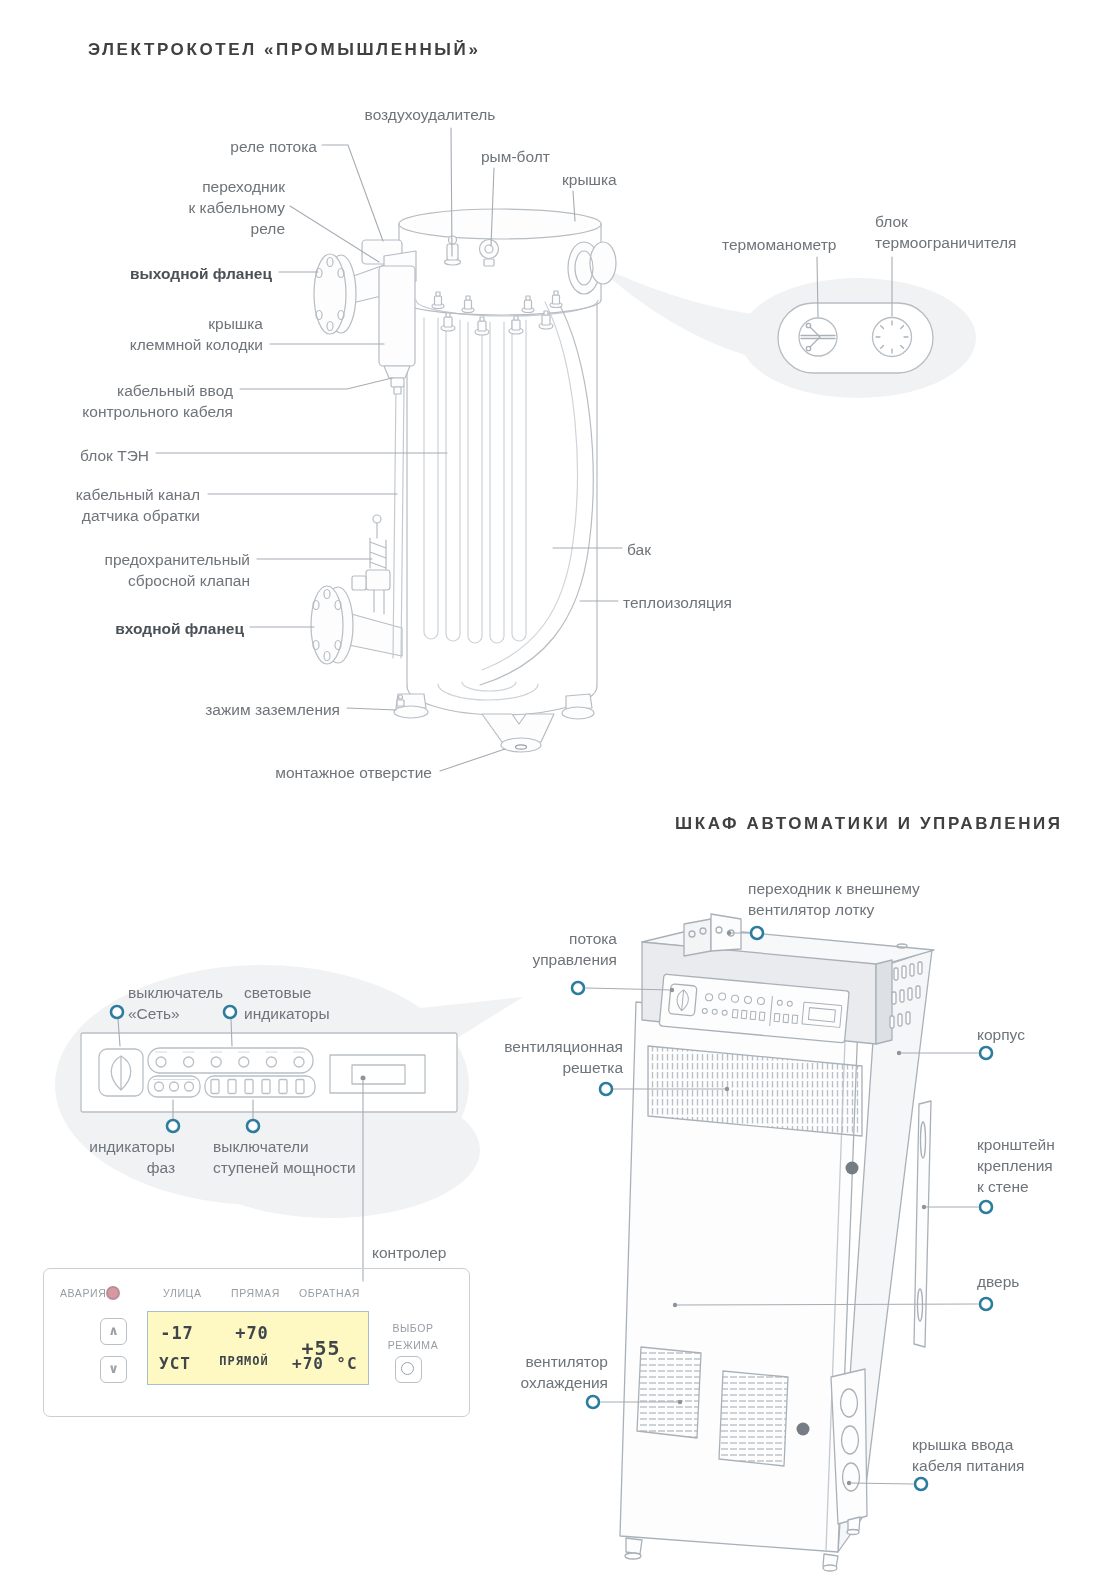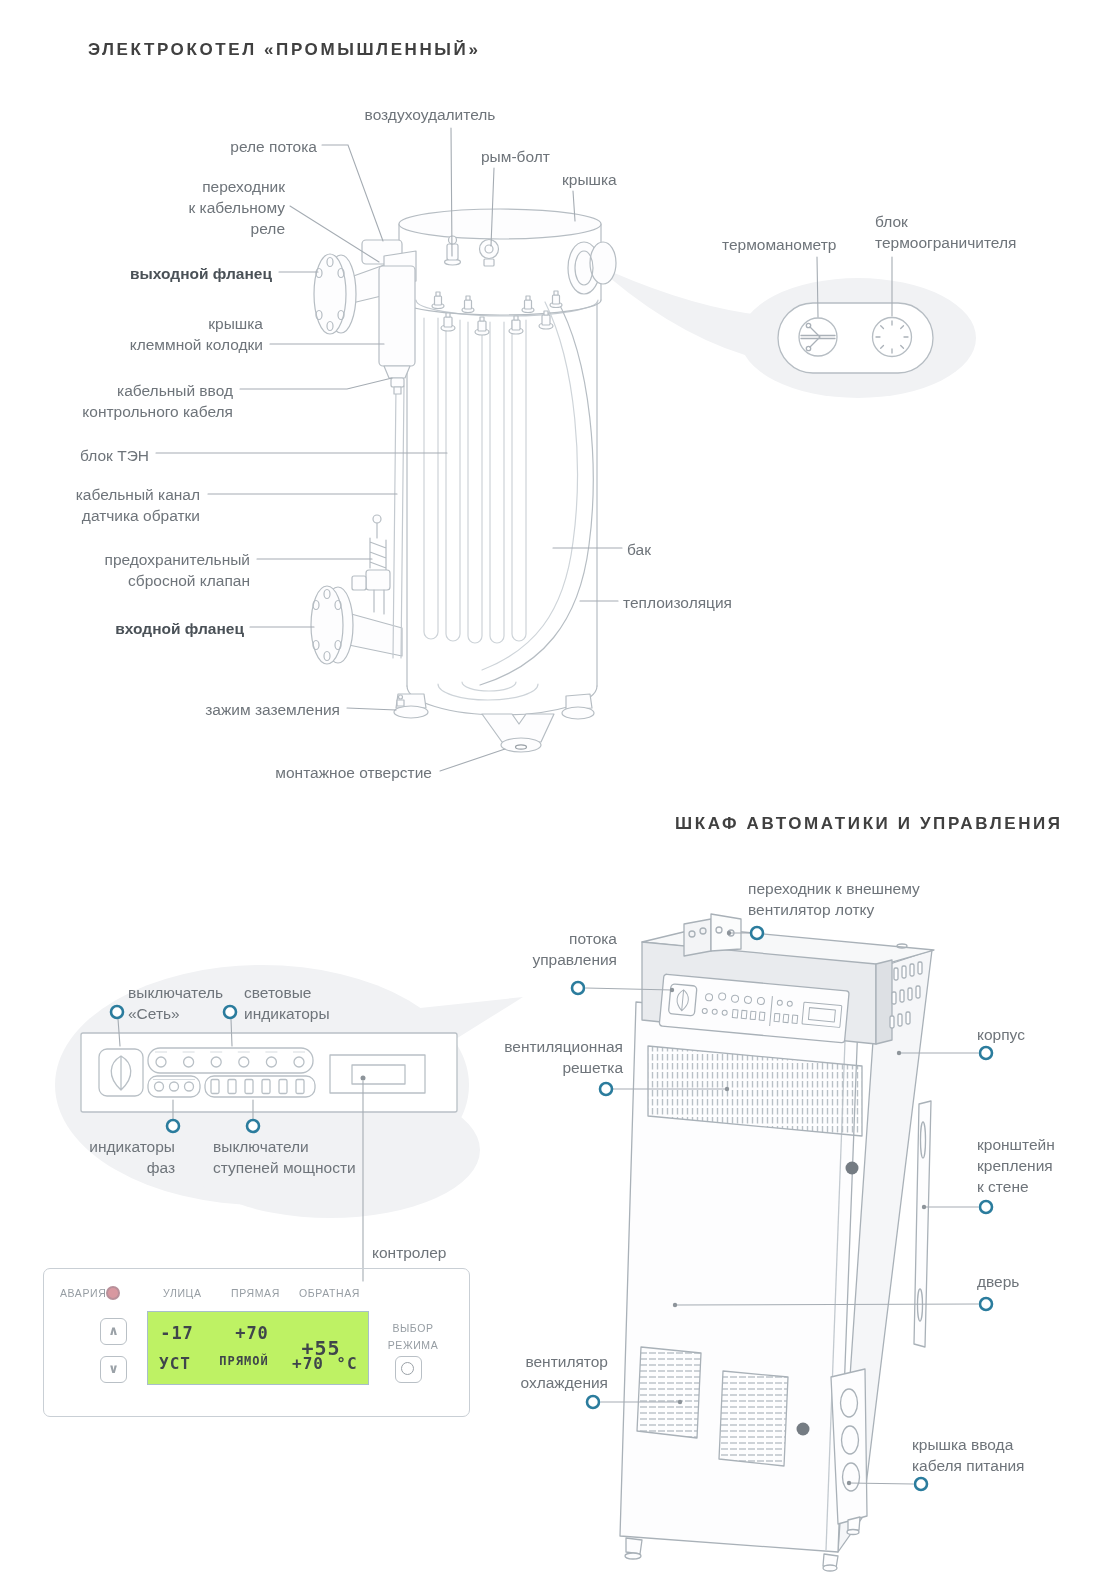--- a/index.html
+++ b/index.html
@@ -16,21 +16,21 @@
   .b{font-weight:bold;color:#4a5157}
   .ctrl{position:absolute;left:43px;top:1268px;width:427px;height:149px;
         border:1px solid #c9cfd5;border-radius:7px;box-sizing:border-box}
   .ctrl .tiny{position:absolute;font:10.5px "Liberation Sans",sans-serif;color:#969da3;
         letter-spacing:.6px;white-space:nowrap}
   .led{position:absolute;left:62px;top:17px;width:10px;height:10px;border-radius:50%;
         border:2px solid #b8909a;background:#d898a0}
   .btn{position:absolute;width:27px;height:27px;border:1.5px solid #b9c0c6;border-radius:6px;
         box-sizing:border-box;color:#9aa1a7;font:bold 13px/24px "DejaVu Sans",sans-serif;
         text-align:center}
-  .disp{position:absolute;left:103px;top:42px;width:222px;height:74px;background:#bef264;
+  .disp{position:absolute;left:103px;top:42px;width:222px;height:74px;background:#fef9c3;
         border:1px solid #a9bfca;box-sizing:border-box}
   .seg{position:absolute;font-family:"DejaVu Sans Mono",monospace;font-weight:bold;
         color:#3f454b;text-align:center;letter-spacing:1px}
   .modebtn{position:absolute;left:351px;top:87px;width:27px;height:27px;
         border:1.5px solid #b9c0c6;border-radius:6px;box-sizing:border-box}
   .modebtn i{display:block;width:13px;height:13px;margin:4.5px;border:1.5px solid #9aa1a7;
         border-radius:50%;box-sizing:border-box}
 </style>
 </head>
 <body>

